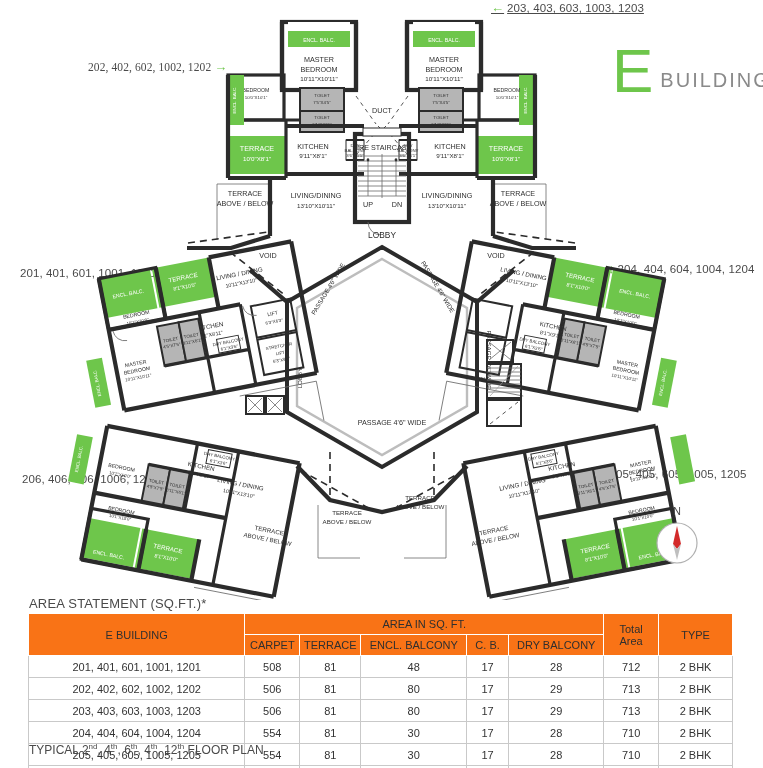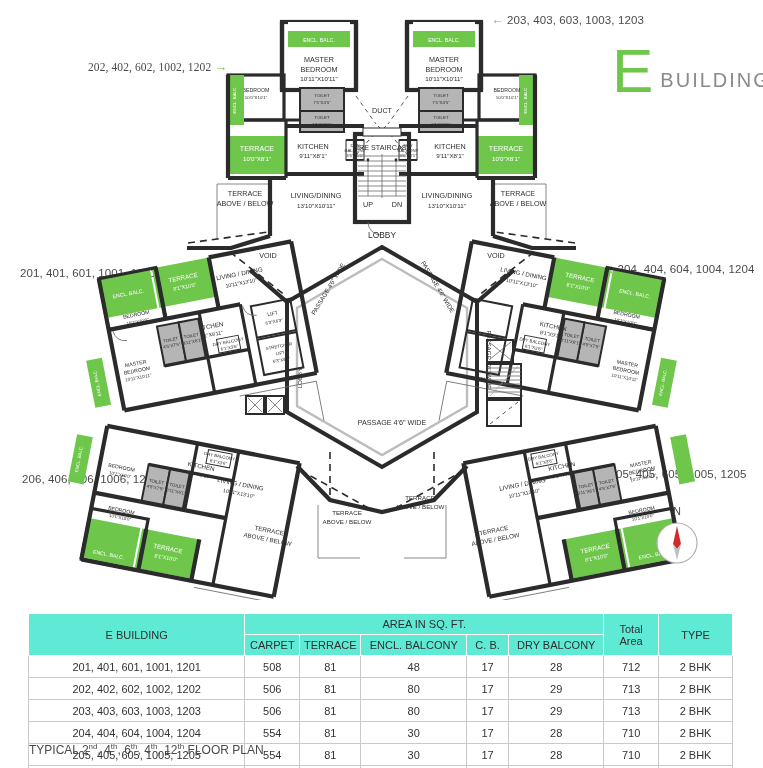--- a/index.html
+++ b/index.html
@@ -57,21 +57,21 @@
     color: #333;
   }
   #area-table th, #area-table td {
     border: 1px solid #ffffff;
     text-align: center;
     padding: 0;
     height: 21px;
     font-weight: normal;
   }
   #area-table thead th {
-    background: #5eead4;
+    background: #f97316;
     color: #2f2f2f;
     font-size: 11px;
     border: 1px solid #ffffff;
   }
   #area-table tbody td {
     border: 1px solid #c9c9c9;
     background: #fff;
     height: 22px;
     font-size: 11px;
   }
@@ -104,21 +104,21 @@
 <div id="page">
 
   <div id="logo">
     <span class="e-mark">E</span>
     <span class="bld">BUILDING</span>
   </div>
 
   <div class="unit-label arr-right" style="left:88px; top:59px;font-family:Liberation Serif, serif;">
     <span>202, 402, 602, 1002, 1202</span><span class="arw">→</span>
   </div>
-  <div class="unit-label arr-left" style="left:491px; top:12px;">
+  <div class="unit-label arr-left" style="left:491px; top:0;text-decoration:underline;">
     <span class="arw">←</span><span>203, 403, 603, 1003, 1203</span>
   </div>
   <div class="unit-label arr-right" style="left:20px; top:265px;">
     <span>201, 401, 601, 1001, 1201</span><span class="arw">↓</span>
   </div>
   <div class="unit-label arr-left" style="left:608px; top:261px;">
     <span class="arw">↓</span><span>204, 404, 604, 1004, 1204</span>
   </div>
   <div class="unit-label arr-right" style="left:22px; top:471px;">
     <span>206, 406, 606, 1006, 1206</span><span class="arw">↓</span>
@@ -482,20 +482,21 @@
 
   <div id="compass">
     <div class="n">N</div>
     <svg width="56" height="50" viewBox="0 0 56 50" style="position:absolute;left:0;top:13px;">
       <circle cx="28" cy="25" r="20" fill="#fff" stroke="#b0b0b0" stroke-width="1.2"></circle>
       <polygon points="28,8 32,26 28,31 24,26" fill="#d32a2a"></polygon>
       <polygon points="28,31 32,26 28,42 24,26" fill="#bfbfbf"></polygon>
     </svg>
   </div>
 
+  <div id="area-title">AREA STATEMENT (SQ.FT.)*</div>
 
   <table id="area-table">
     <thead>
       <tr>
         <th rowspan="2" style="width:205px">E BUILDING</th>
         <th colspan="5">AREA IN SQ. FT.</th>
         <th rowspan="2" style="width:52px">
           <span>Total</span><br>
           <span>Area</span>
         </th>

